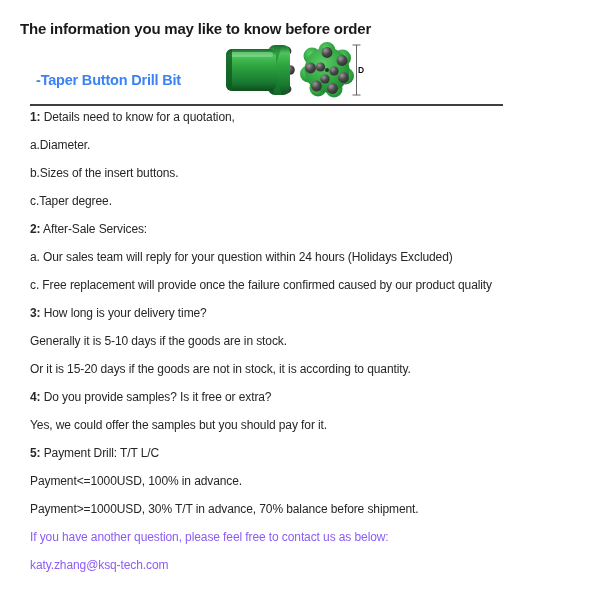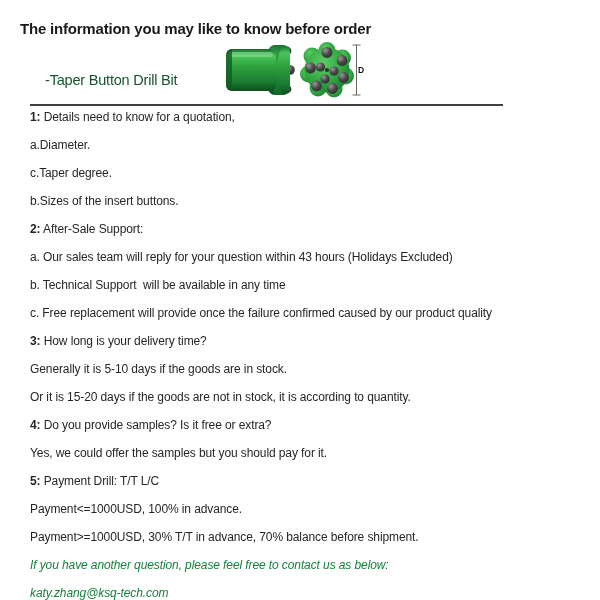--- a/index.html
+++ b/index.html
@@ -10,41 +10,41 @@
     color:#262626;
     position:relative;
     overflow:hidden;
   }
   .page-title{
     position:absolute;left:20px;top:9px;
     font-size:15px;font-weight:bold;color:#1a1a1a;
     letter-spacing:-0.2px;white-space:pre;margin-top:11px;
   }
   .product-label{
-    position:absolute;left:45px;top:72px;
-    font-size:14.5px;font-weight:normal;color:#14532d;
+    position:absolute;left:36px;top:72px;
+    font-size:14.5px;font-weight:bold;color:#3b82f6;
     letter-spacing:-0.2px;white-space:pre;
   }
   .diagram{
     position:absolute;left:224px;top:38px;width:140px;height:64px;
   }
   .rule{
     position:absolute;left:30px;top:104px;width:473px;height:1.5px;
     background:#3f3f3f;
   }
   .content{
     position:absolute;left:30px;top:103px;width:562px;
   }
   .doc-line{
     height:28px;line-height:28px;
     font-size:12px;letter-spacing:-0.1px;
     white-space:pre;color:#262626;
   }
   .doc-line .num{font-weight:bold;}
-  .doc-line.green{color:#15803d;font-style:italic;}
+  .doc-line.green{color:#8b5cf6;}
 </style>
 </head>
 <body>
 
 <div class="page-title">The information you may like to know before order</div>
 
 <div class="product-label">-Taper Button Drill Bit</div>
 
 <svg class="diagram" viewBox="0 0 140 64" xmlns="http://www.w3.org/2000/svg">
   <defs>
@@ -109,25 +109,24 @@
     <line x1="128.5" y1="57" x2="136.5" y2="57"></line>
   </g>
   <text x="134" y="35" font-size="8.5" font-weight="bold" fill="#111111">D</text>
 </svg>
 
 <div class="rule"></div>
 
 <div class="content">
   <div class="doc-line"><span class="num">1:</span><span> Details need to know for a quotation,</span></div>
   <div class="doc-line"><span class="num"></span><span>a.Diameter.</span></div>
+  <div class="doc-line"><span class="num"></span><span>b.Sizes of the insert buttons.</span></div>
   <div class="doc-line"><span class="num"></span><span>c.Taper degree.</span></div>
-  <div class="doc-line"><span class="num"></span><span>b.Sizes of the insert buttons.</span></div>
-  <div class="doc-line"><span class="num">2:</span><span> After-Sale Support:</span></div>
-  <div class="doc-line"><span class="num"></span><span>a. Our sales team will reply for your question within 43 hours (Holidays Excluded)</span></div>
-  <div class="doc-line"><span class="num"></span><span>b. Technical Support  will be available in any time</span></div>
+  <div class="doc-line"><span class="num">2:</span><span> After-Sale Services:</span></div>
+  <div class="doc-line"><span class="num"></span><span>a. Our sales team will reply for your question within 24 hours (Holidays Excluded)</span></div>
   <div class="doc-line"><span class="num"></span><span>c. Free replacement will provide once the failure confirmed caused by our product quality</span></div>
   <div class="doc-line"><span class="num">3:</span><span> How long is your delivery time?</span></div>
   <div class="doc-line"><span class="num"></span><span>Generally it is 5-10 days if the goods are in stock.</span></div>
   <div class="doc-line"><span class="num"></span><span>Or it is 15-20 days if the goods are not in stock, it is according to quantity.</span></div>
   <div class="doc-line"><span class="num">4:</span><span> Do you provide samples? Is it free or extra?</span></div>
   <div class="doc-line"><span class="num"></span><span>Yes, we could offer the samples but you should pay for it.</span></div>
   <div class="doc-line"><span class="num">5:</span><span> Payment Drill: T/T L/C</span></div>
   <div class="doc-line"><span class="num"></span><span>Payment&lt;=1000USD, 100% in advance.</span></div>
   <div class="doc-line"><span class="num"></span><span>Payment&gt;=1000USD, 30% T/T in advance, 70% balance before shipment.</span></div>
   <div class="doc-line green"><span class="num"></span><span>If you have another question, please feel free to contact us as below:</span></div>

